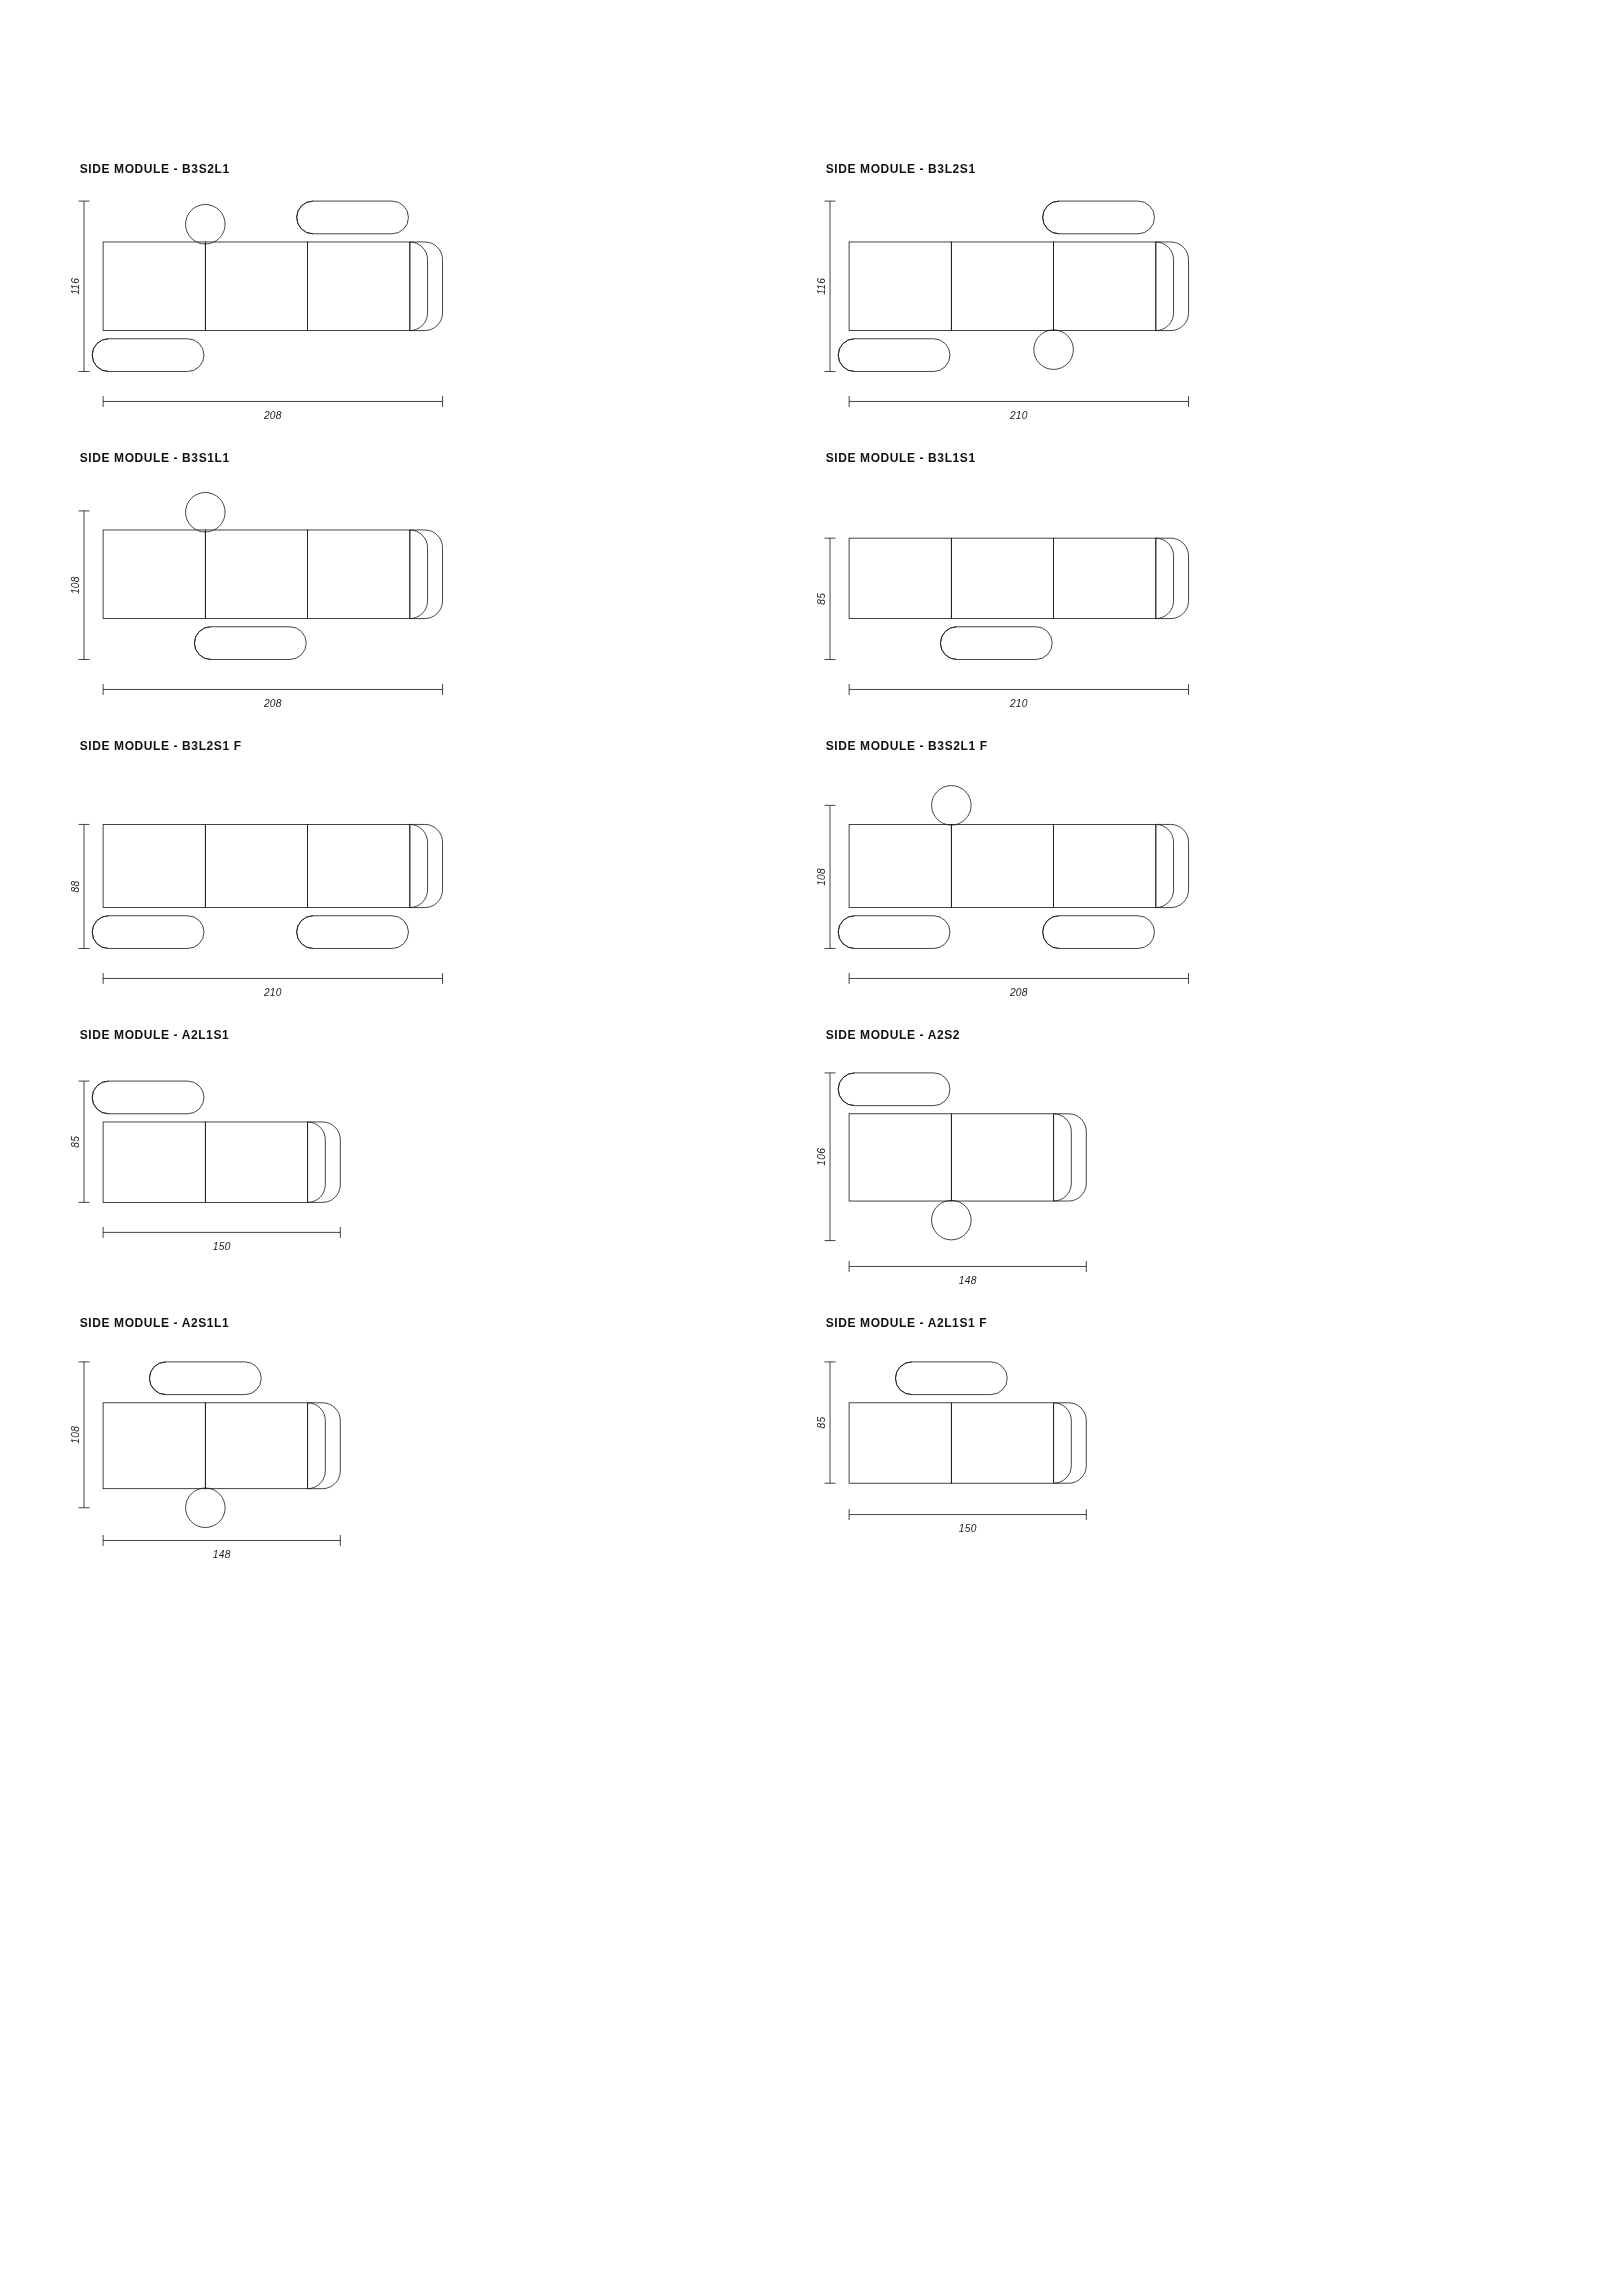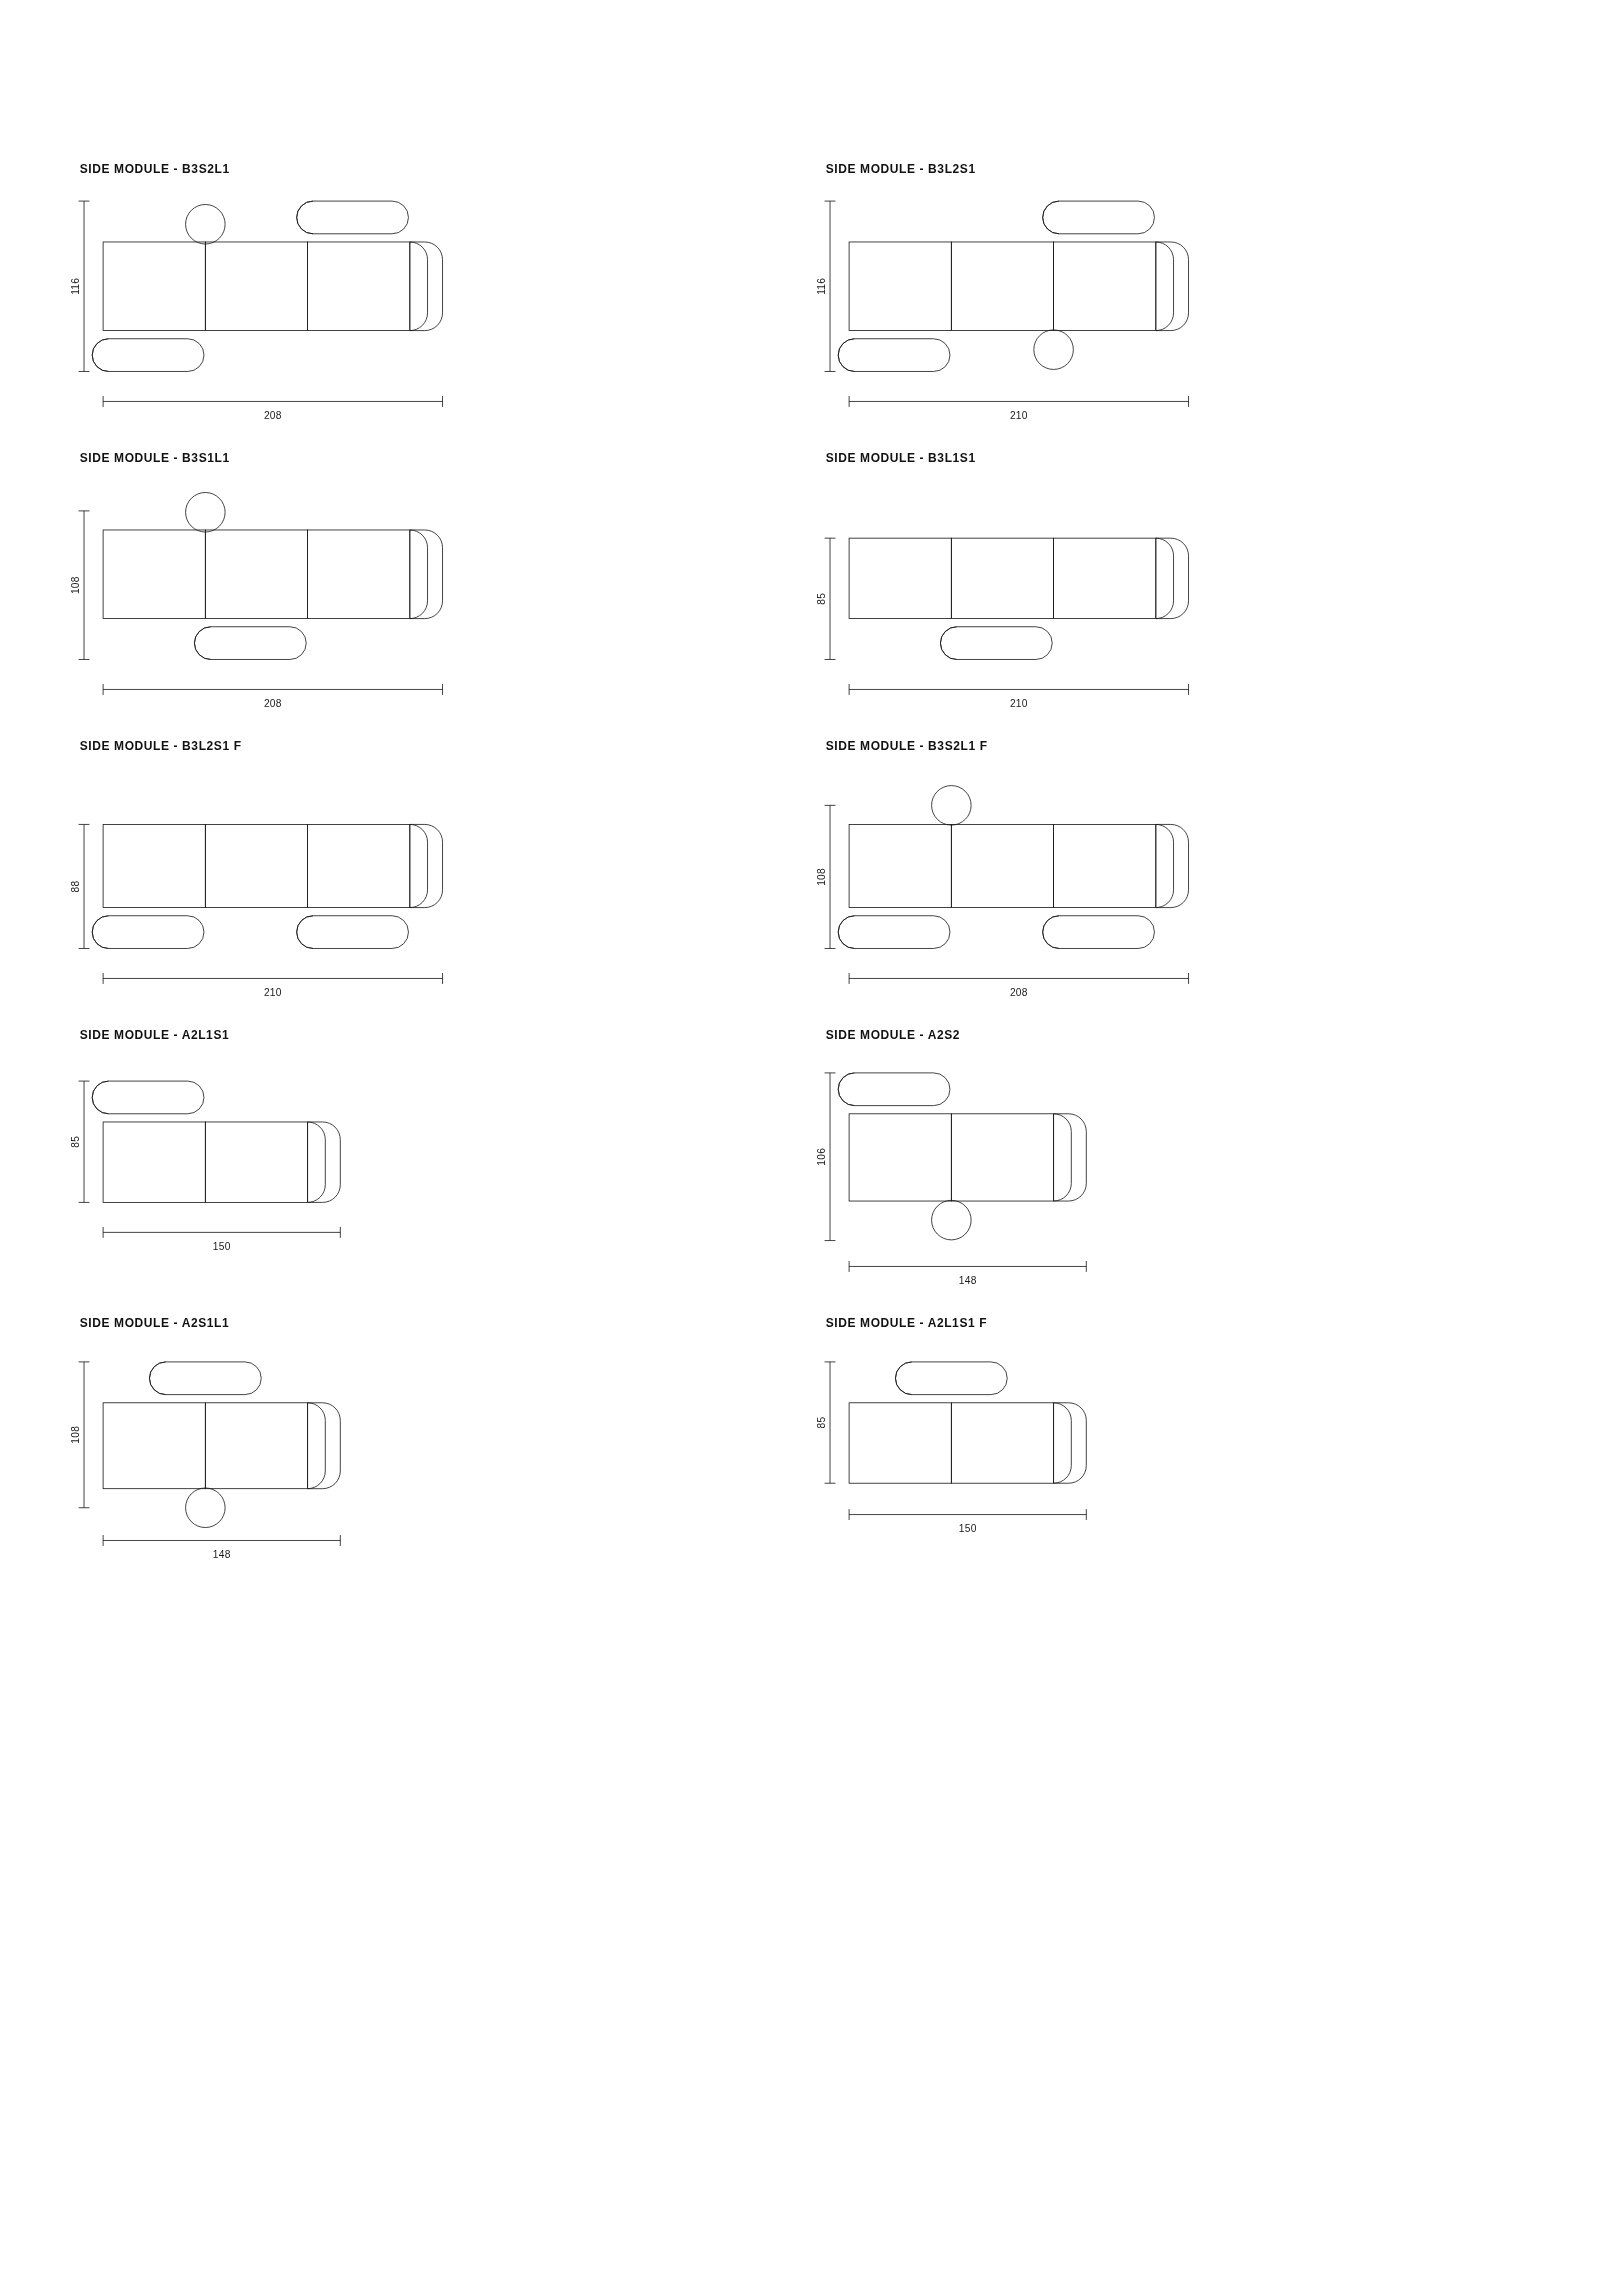--- a/index.html
+++ b/index.html
@@ -41,20 +41,21 @@
     font-size: 12px;
     font-weight: bold;
     letter-spacing: 0.6px;
     color: #111111;
     white-space: nowrap;
     margin: 0 0 0 2.7px;
   }
   .diagram {
     position: relative;
     margin-top: 5.5px;
+    font-style: italic;
   }
   .diagram svg {
     display: block;
     overflow: visible;
   }
   .dim-label {
     font-size: 15px;
     letter-spacing: 0.4px;
     fill: #1a1a1a;
     font-family: "Liberation Sans", sans-serif;

